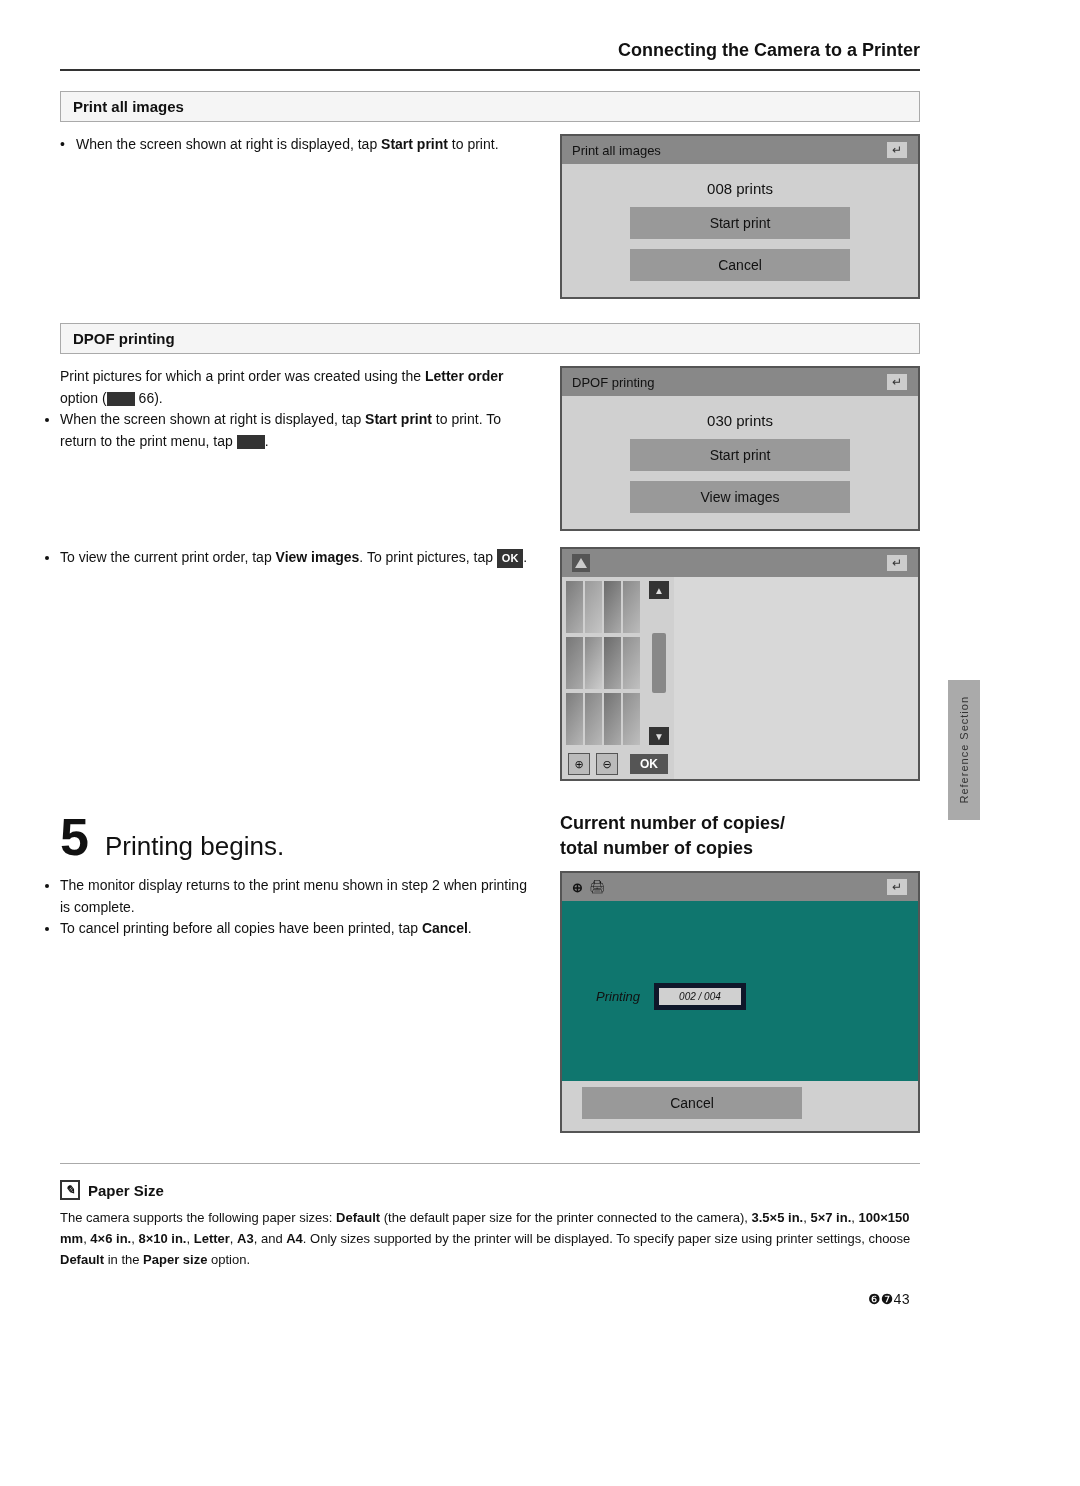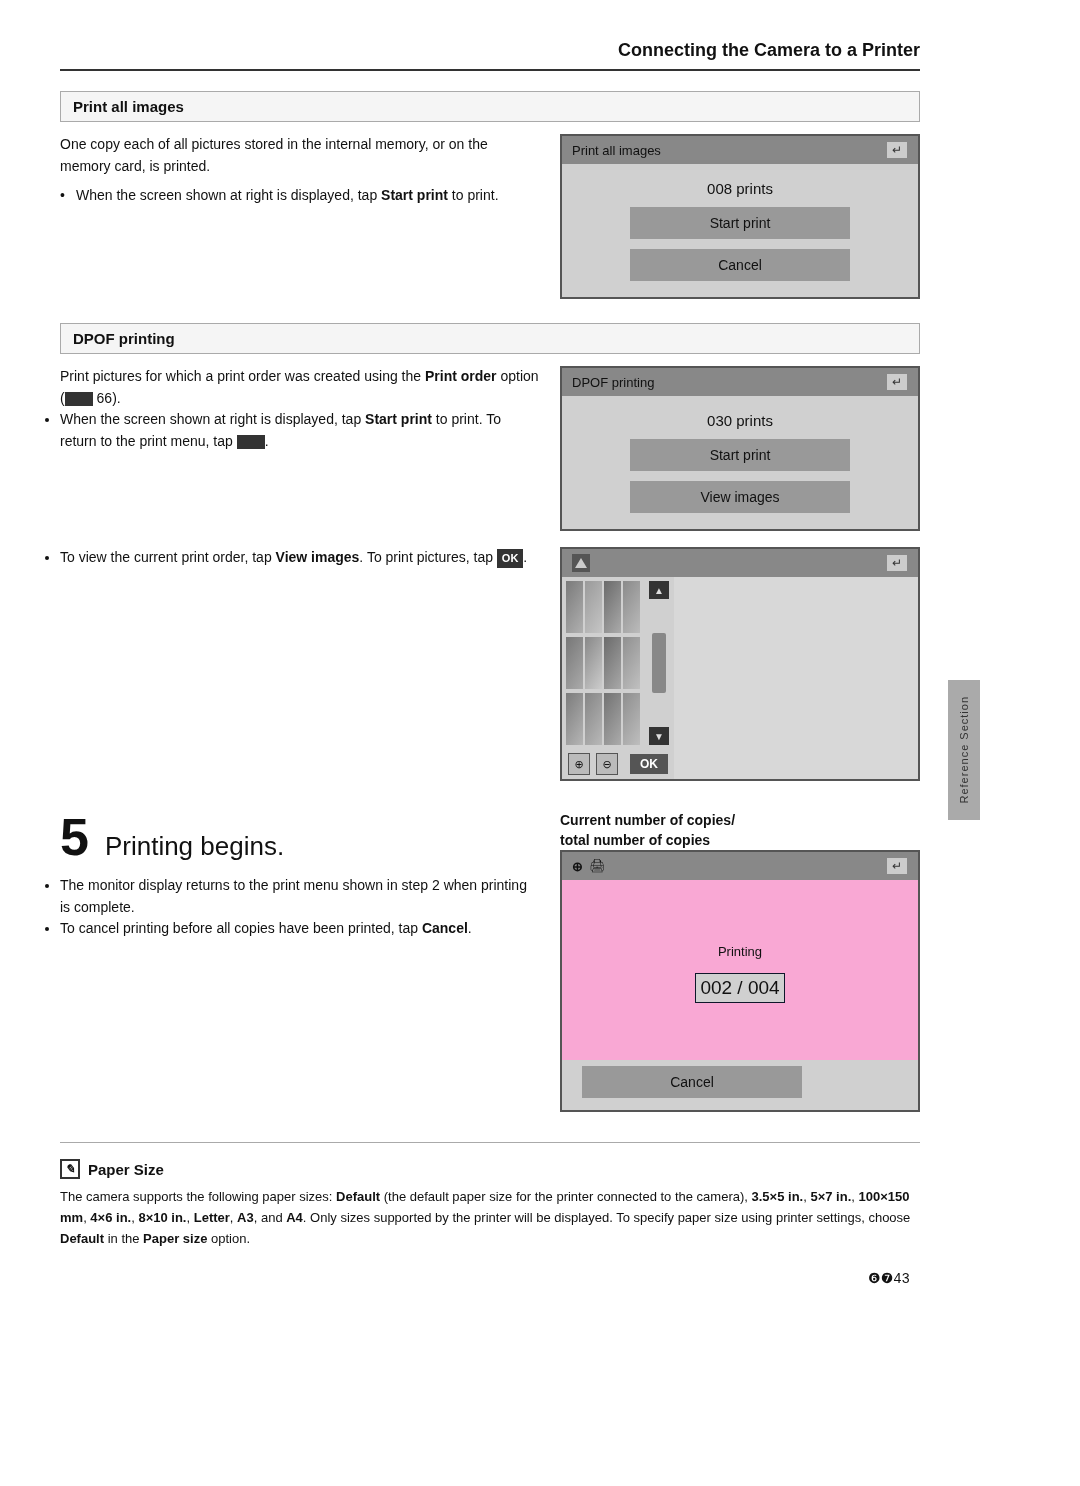--- a/index.html
+++ b/index.html
@@ -201,48 +201,49 @@
       margin-bottom: 12px;
     }
 
     .step-right {
       width: 360px;
       flex-shrink: 0;
     }
 
     .copies-label {
       font-family: Arial, sans-serif;
-      font-size: 14px;
-      font-weight: bold;
-      margin-bottom: 0;
+      font-size: 18px;
+      font-weight: bold;
+      margin-bottom: 10px;
       line-height: 1.4;
     }
 
     
     .cam-printing-body {
-      background: #f9a8d4;
+      background: #0f766e;
       padding: 20px 20px 10px 20px;
       display: flex;
-      flex-direction: column;
+      flex-direction: row;
       align-items: center;
       gap: 14px;
       min-height: 180px;
+      font-style: italic;
     }
 
     .cam-printing-text {
       font-family: Arial, sans-serif;
       font-size: 13px;
       text-align: center;
     }
 
     .cam-counter-box {
-      border: 1px solid #0f172a;
-      padding: 3px 4px;
-      font-family: Arial, sans-serif;
-      font-size: 19px;
+      border: 5px solid #0f172a;
+      padding: 3px 20px;
+      font-family: Arial, sans-serif;
+      font-size: 10px;
       background: #d0d0d0;
     }
 
     
     .paper-size-note {
       border-top: 1px solid #aaa;
       padding-top: 16px;
       margin-top: 20px;
     }
 
@@ -390,21 +391,20 @@
 <body>
 
 <div class="page-container">
 
   <div class="page-title">Connecting the Camera to a Printer</div>
 
   <div class="section-box">Print all images</div>
 
   <div class="section-content">
     <div class="section-text">
-      <p>One copy each of all pictures stored in the internal memory, or on the memory card, is printed.</p>
       <ul>
         <li>
           When the screen shown at right is displayed, tap <strong>Start print</strong> to print.
         </li>
       </ul>
     </div>
 
     <div class="camera-screen">
       <div class="cam-header">
         <div class="cam-header-title">Print all images</div>
@@ -416,21 +416,21 @@
         <button class="cam-button">Cancel</button>
       </div>
     </div>
   </div>
 
   <div class="section-box">DPOF printing</div>
 
   <div class="dpof-section-content">
     <div class="dpof-section-text">
       <p>
-        Print pictures for which a print order was created using the <strong>Print order</strong> option (<span class="link-icon">❻❼</span> 66).
+        Print pictures for which a print order was created using the <strong>Letter order</strong> option (<span class="link-icon">❻❼</span> 66).
       </p>
       <ul>
         <li>
           When the screen shown at right is displayed, tap <strong>Start print</strong> to print. To return to the print menu, tap <span class="link-icon">↵</span>.
         </li>
       </ul>
     </div>
 
     <div class="camera-screen">
       <div class="cam-header">

